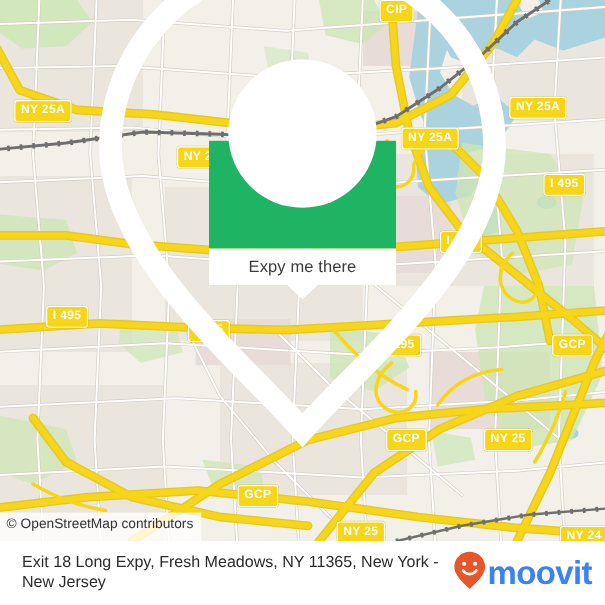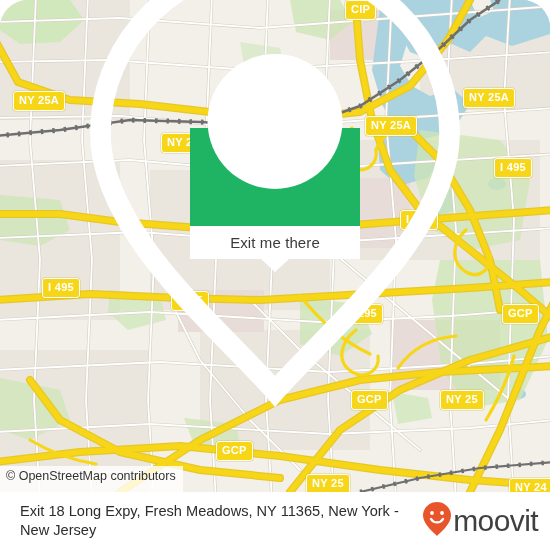--- a/index.html
+++ b/index.html
@@ -1,21 +1,21 @@
 <!DOCTYPE html>
 <html><head>
 <meta charset="utf-8">
 <style>
   html,body{margin:0;padding:0;}
   body{
     width:550px;height:550px;overflow:hidden;
     font-family:"Liberation Sans", sans-serif;
     background:#ffffff;
   }
-  #app{position:relative;width:550px;height:550px;overflow:hidden;border-radius:28px;}
+  #app{position:relative;width:550px;height:550px;overflow:hidden;}
 
   
   #map{position:absolute;left:0;top:0;width:550px;height:492px;overflow:hidden;background:#f2f0e8;}
   #map svg{display:block;width:550px;height:492px;}
 
   
   .shield{
     position:absolute;
     background:#f7d617;
     border:1.5px solid #ffffff;
@@ -80,21 +80,21 @@
     font-size:14.6px;
     line-height:19px;
     color:#2c2c2c;
     font-family:"Liberation Sans", sans-serif;
   }
   #brand{
     position:absolute;right:12px;top:50%;transform:translateY(-50%);
     display:flex;align-items:center;
   }
   #brand-word{
-    font-size:30px;font-weight:normal;color:#404040;letter-spacing:-.6px;
+    font-size:30px;font-weight:bold;color:#3b82f6;letter-spacing:-.6px;
     font-family:"Liberation Sans", sans-serif;
     margin-left:1px;
   }
 </style>
 </head>
 <body>
 
 <div id="app">
 
   <div id="map">
@@ -275,21 +275,21 @@
       <div id="card-top">
         <span>
           <svg width="52" height="62" viewBox="0 0 52 62" xmlns="http://www.w3.org/2000/svg">
             <path d="M26 4 C 14 4, 4 13.5, 4 25.5 C 4 38, 19 50, 26 58
                      C 33 50, 48 38, 48 25.5 C 48 13.5, 38 4, 26 4 Z" fill="none" stroke="#ffffff" stroke-width="2.6"></path>
             <circle cx="26" cy="24" r="8.5" fill="#ffffff"></circle>
           </svg>
         </span>
       </div>
       <div id="card-bottom">
-        <span id="card-label">Exit me there</span>
+        <span id="card-label">Expy me there</span>
         <span id="card-tail"></span>
       </div>
     </div>
   </div>
 
   <div id="footer">
     <div id="footer-text">Exit 18 Long Expy, Fresh Meadows, NY 11365, New York - New Jersey</div>
     <div id="brand">
       <span>
         <svg width="30" height="36" viewBox="0 0 30 36" xmlns="http://www.w3.org/2000/svg">

